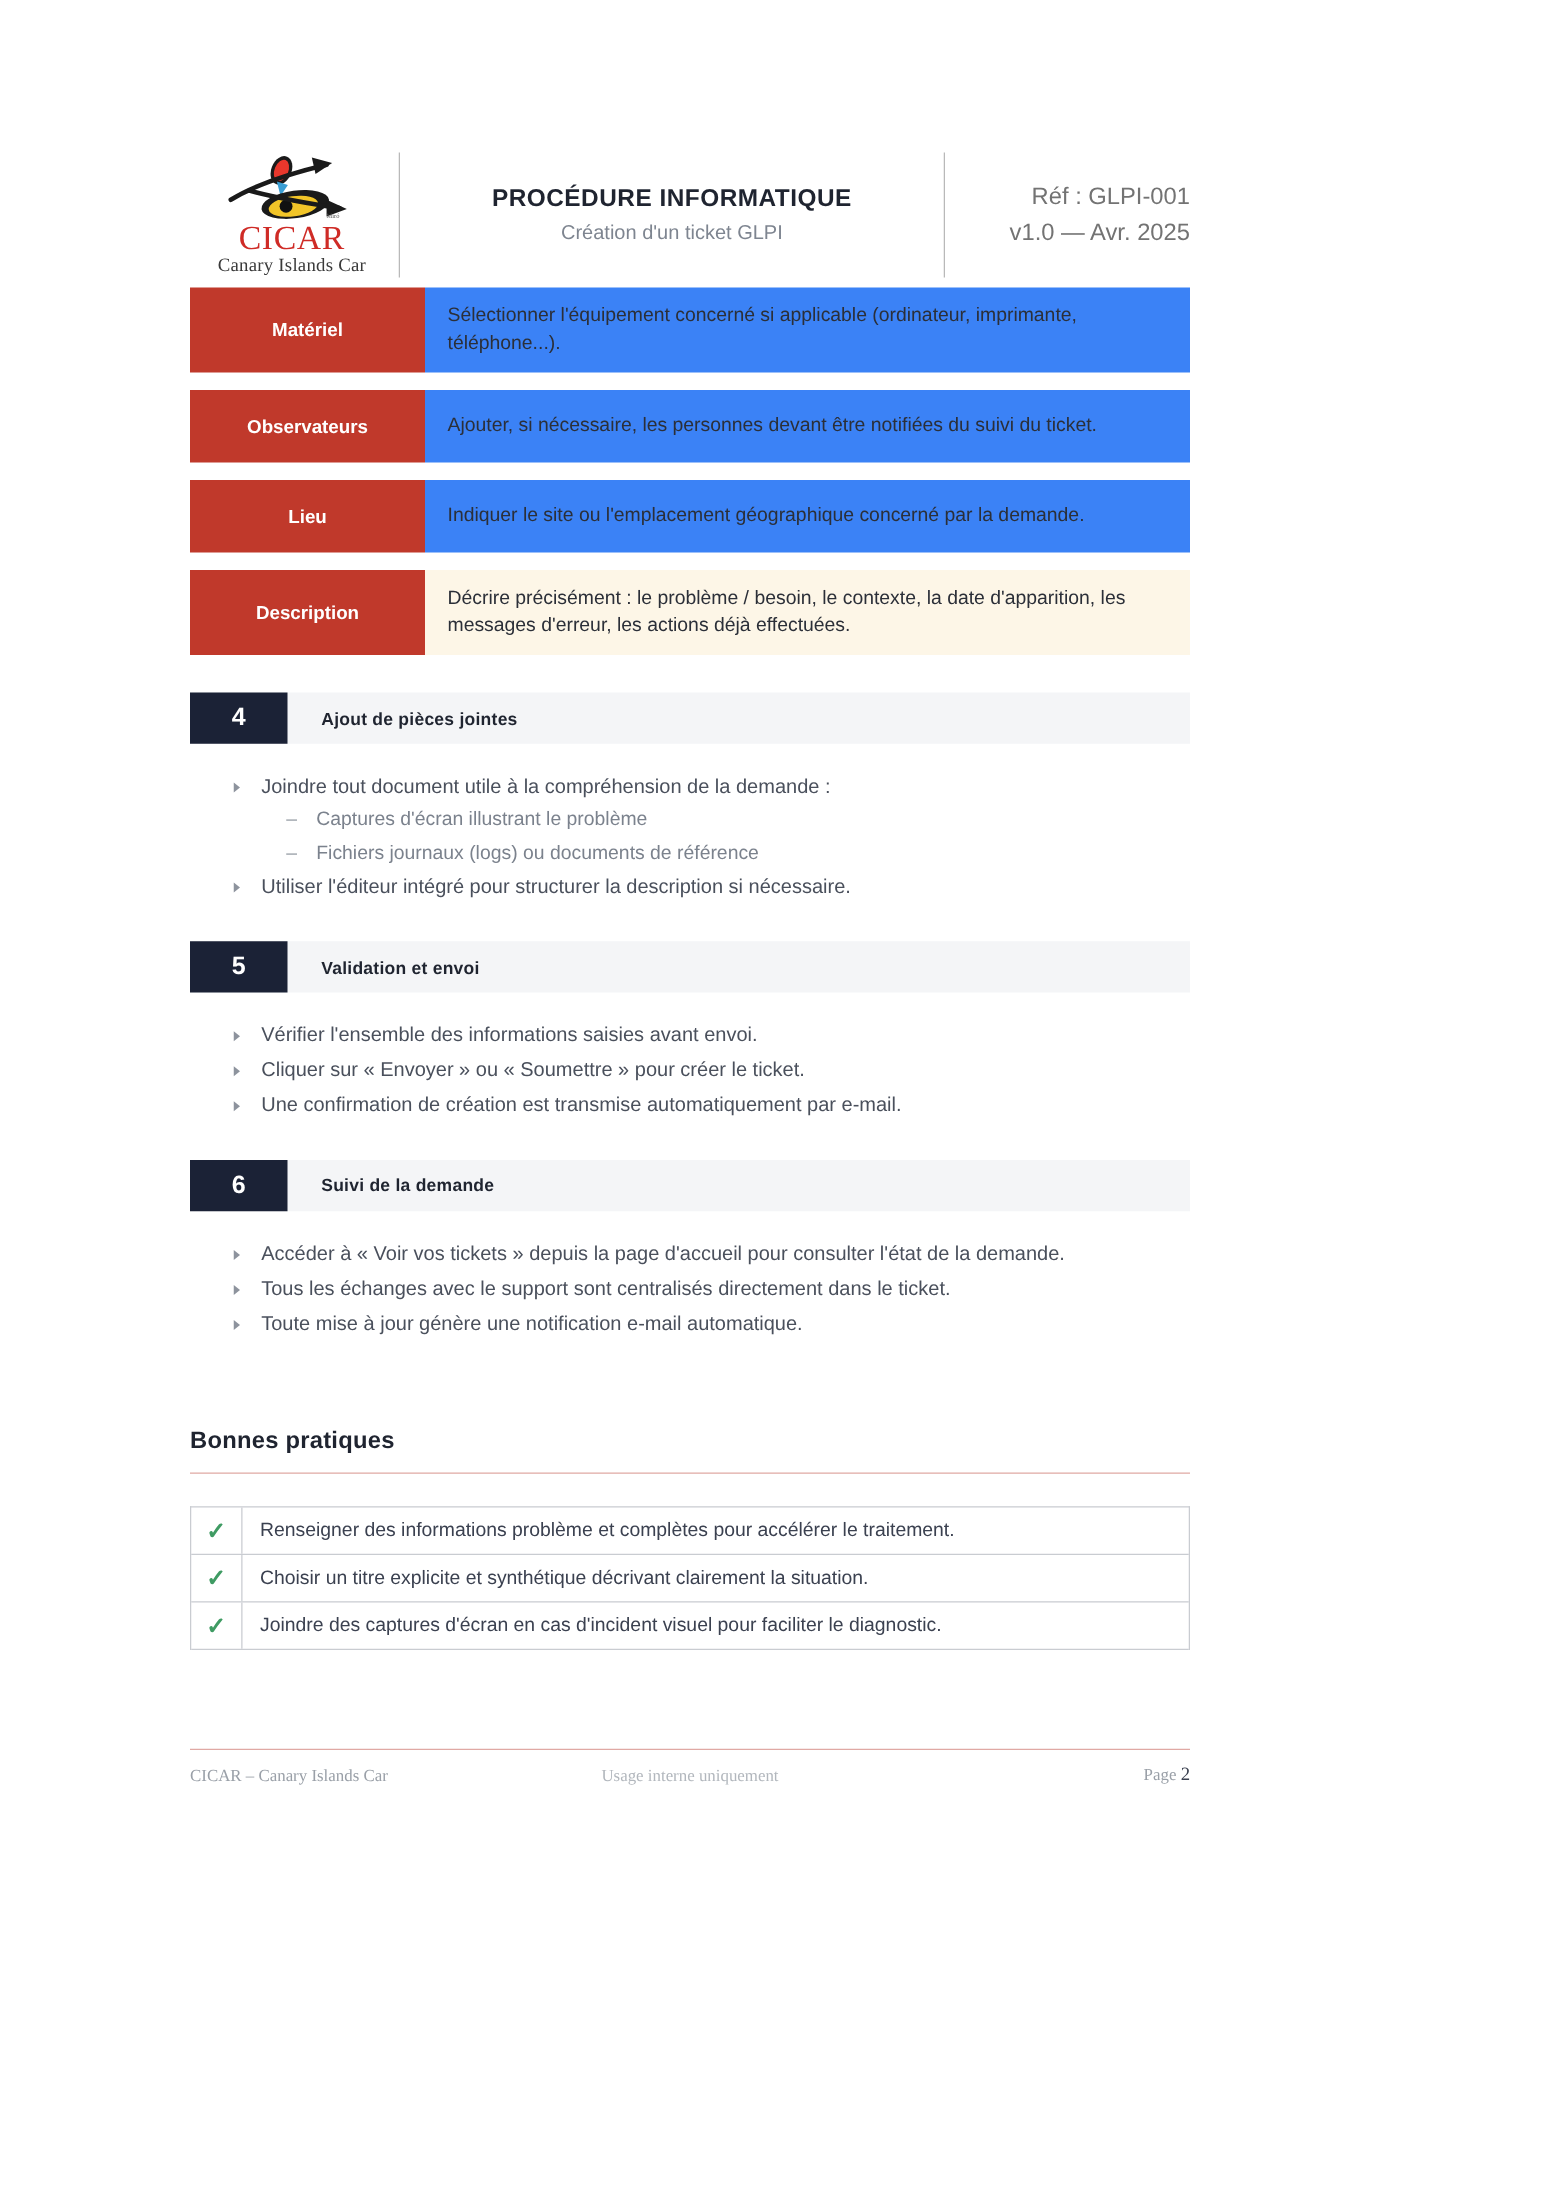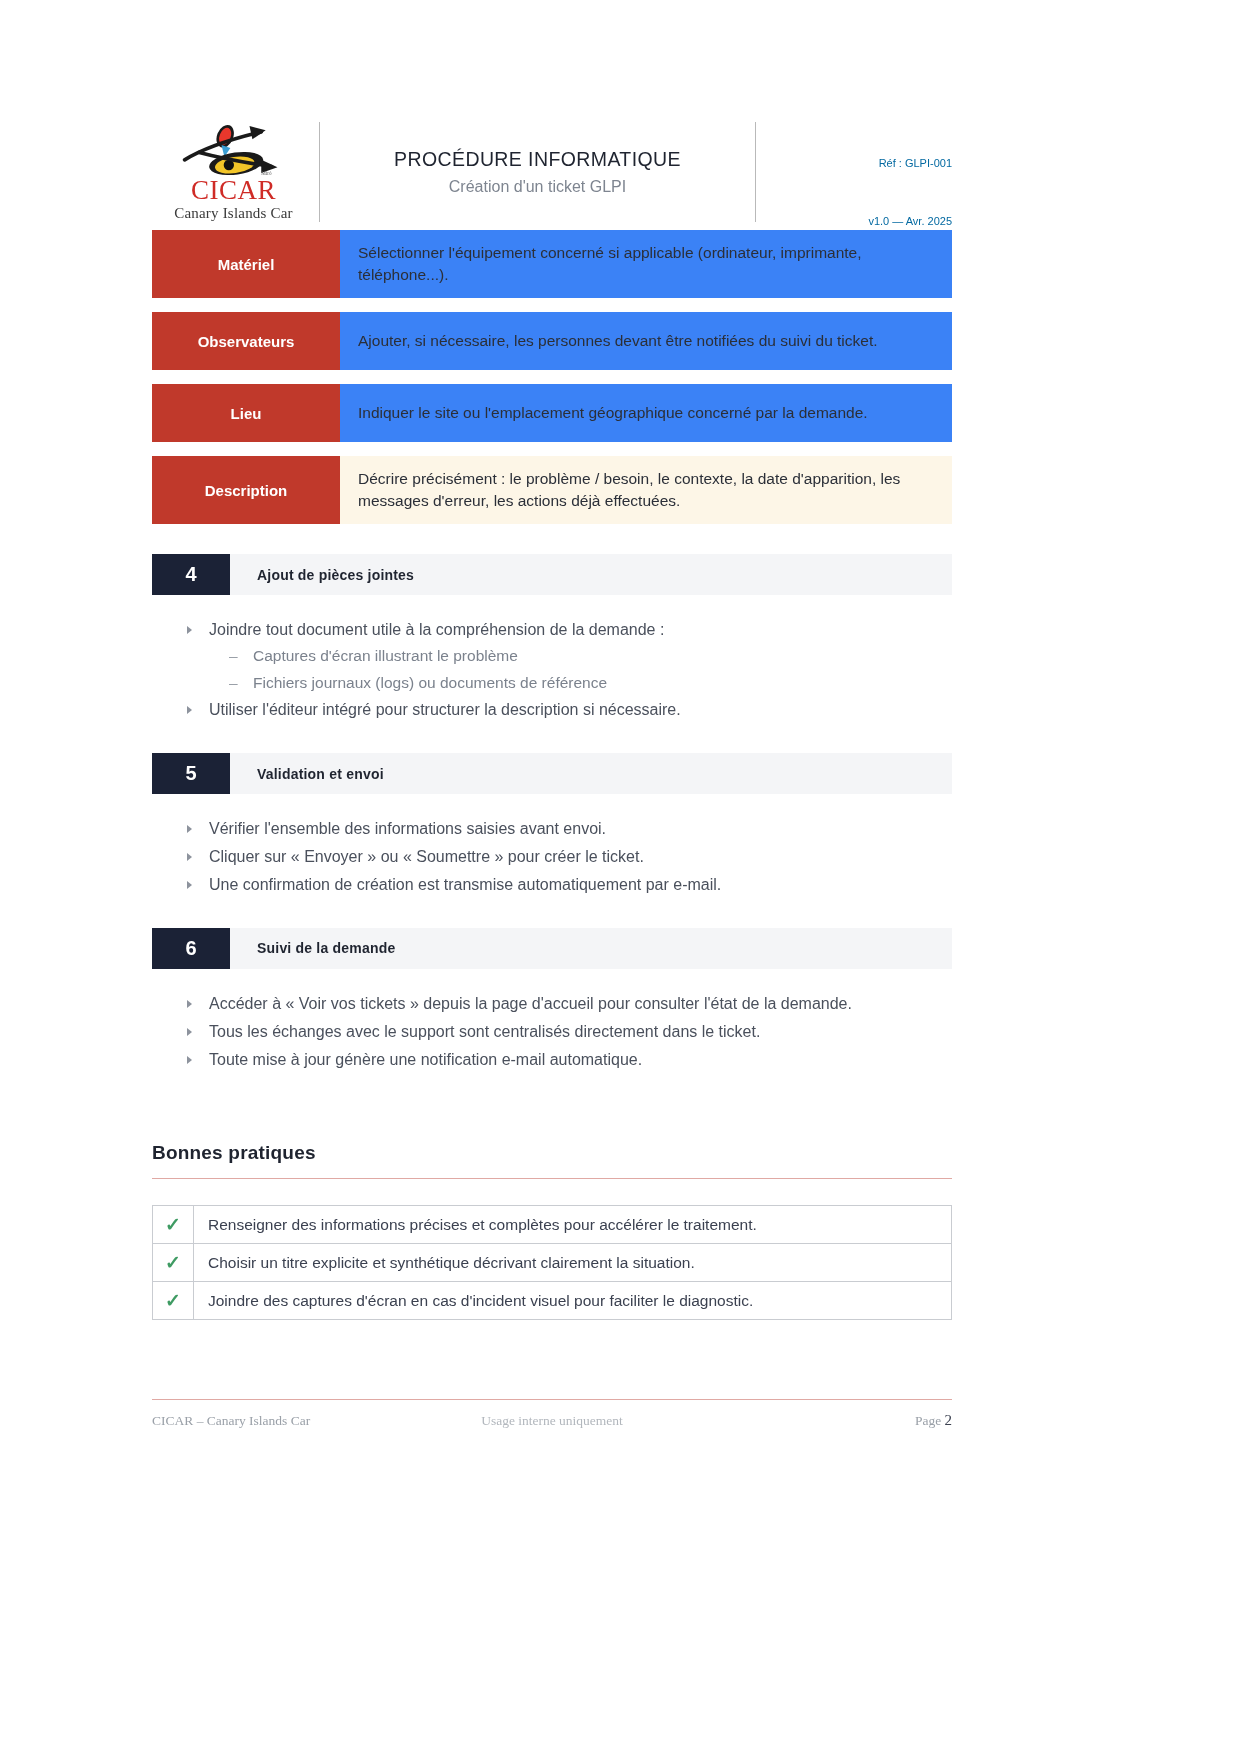--- a/index.html
+++ b/index.html
@@ -72,21 +72,21 @@
     display: flex;
     flex-direction: column;
     align-items: center;
     justify-content: center;
     border-right: 1px solid #b9b9b9;
     padding: 0 18px;
     box-sizing: border-box;
   }
   .doc-title {
     font-size: 19.5px;
-    font-weight: normal;
+    font-weight: bold;
     letter-spacing: .4px;
     color: #1f2430;
     text-align: center;
   }
   .doc-subtitle {
     font-size: 16px;
     color: #7e8590;
     margin-top: 7px;
     text-align: center;
   }
@@ -94,24 +94,23 @@
     width: 196px;
     display: flex;
     flex-direction: column;
     align-items: flex-end;
     justify-content: center;
     padding-left: 14px;
     box-sizing: border-box;
     text-align: right;
   }
   .ref-line {
-    font-size: 11px;
-    color: #0369a1;
+    font-size: 19px;
+    color: #737373;
     line-height: 1.55;
-    margin-top: 41px;
   }
 
   
   .field-table {
     margin-top: 8px;
   }
   .field-row {
     display: flex;
     align-items: stretch;
     margin-bottom: 14px;
@@ -427,21 +426,21 @@
       </li>
     </ul>
 
     <div class="bp-wrap">
       <div class="bp-title">Bonnes pratiques</div>
       <div class="bp-rule"></div>
 
       <div class="bp-table">
         <div class="bp-row">
           <div class="bp-check">✓</div>
-          <div class="bp-text">Renseigner des informations précises et complètes pour accélérer le traitement.</div>
+          <div class="bp-text">Renseigner des informations problème et complètes pour accélérer le traitement.</div>
         </div>
         <div class="bp-row">
           <div class="bp-check">✓</div>
           <div class="bp-text">Choisir un titre explicite et synthétique décrivant clairement la situation.</div>
         </div>
         <div class="bp-row">
           <div class="bp-check">✓</div>
           <div class="bp-text">Joindre des captures d'écran en cas d'incident visuel pour faciliter le diagnostic.</div>
         </div>
       </div>

